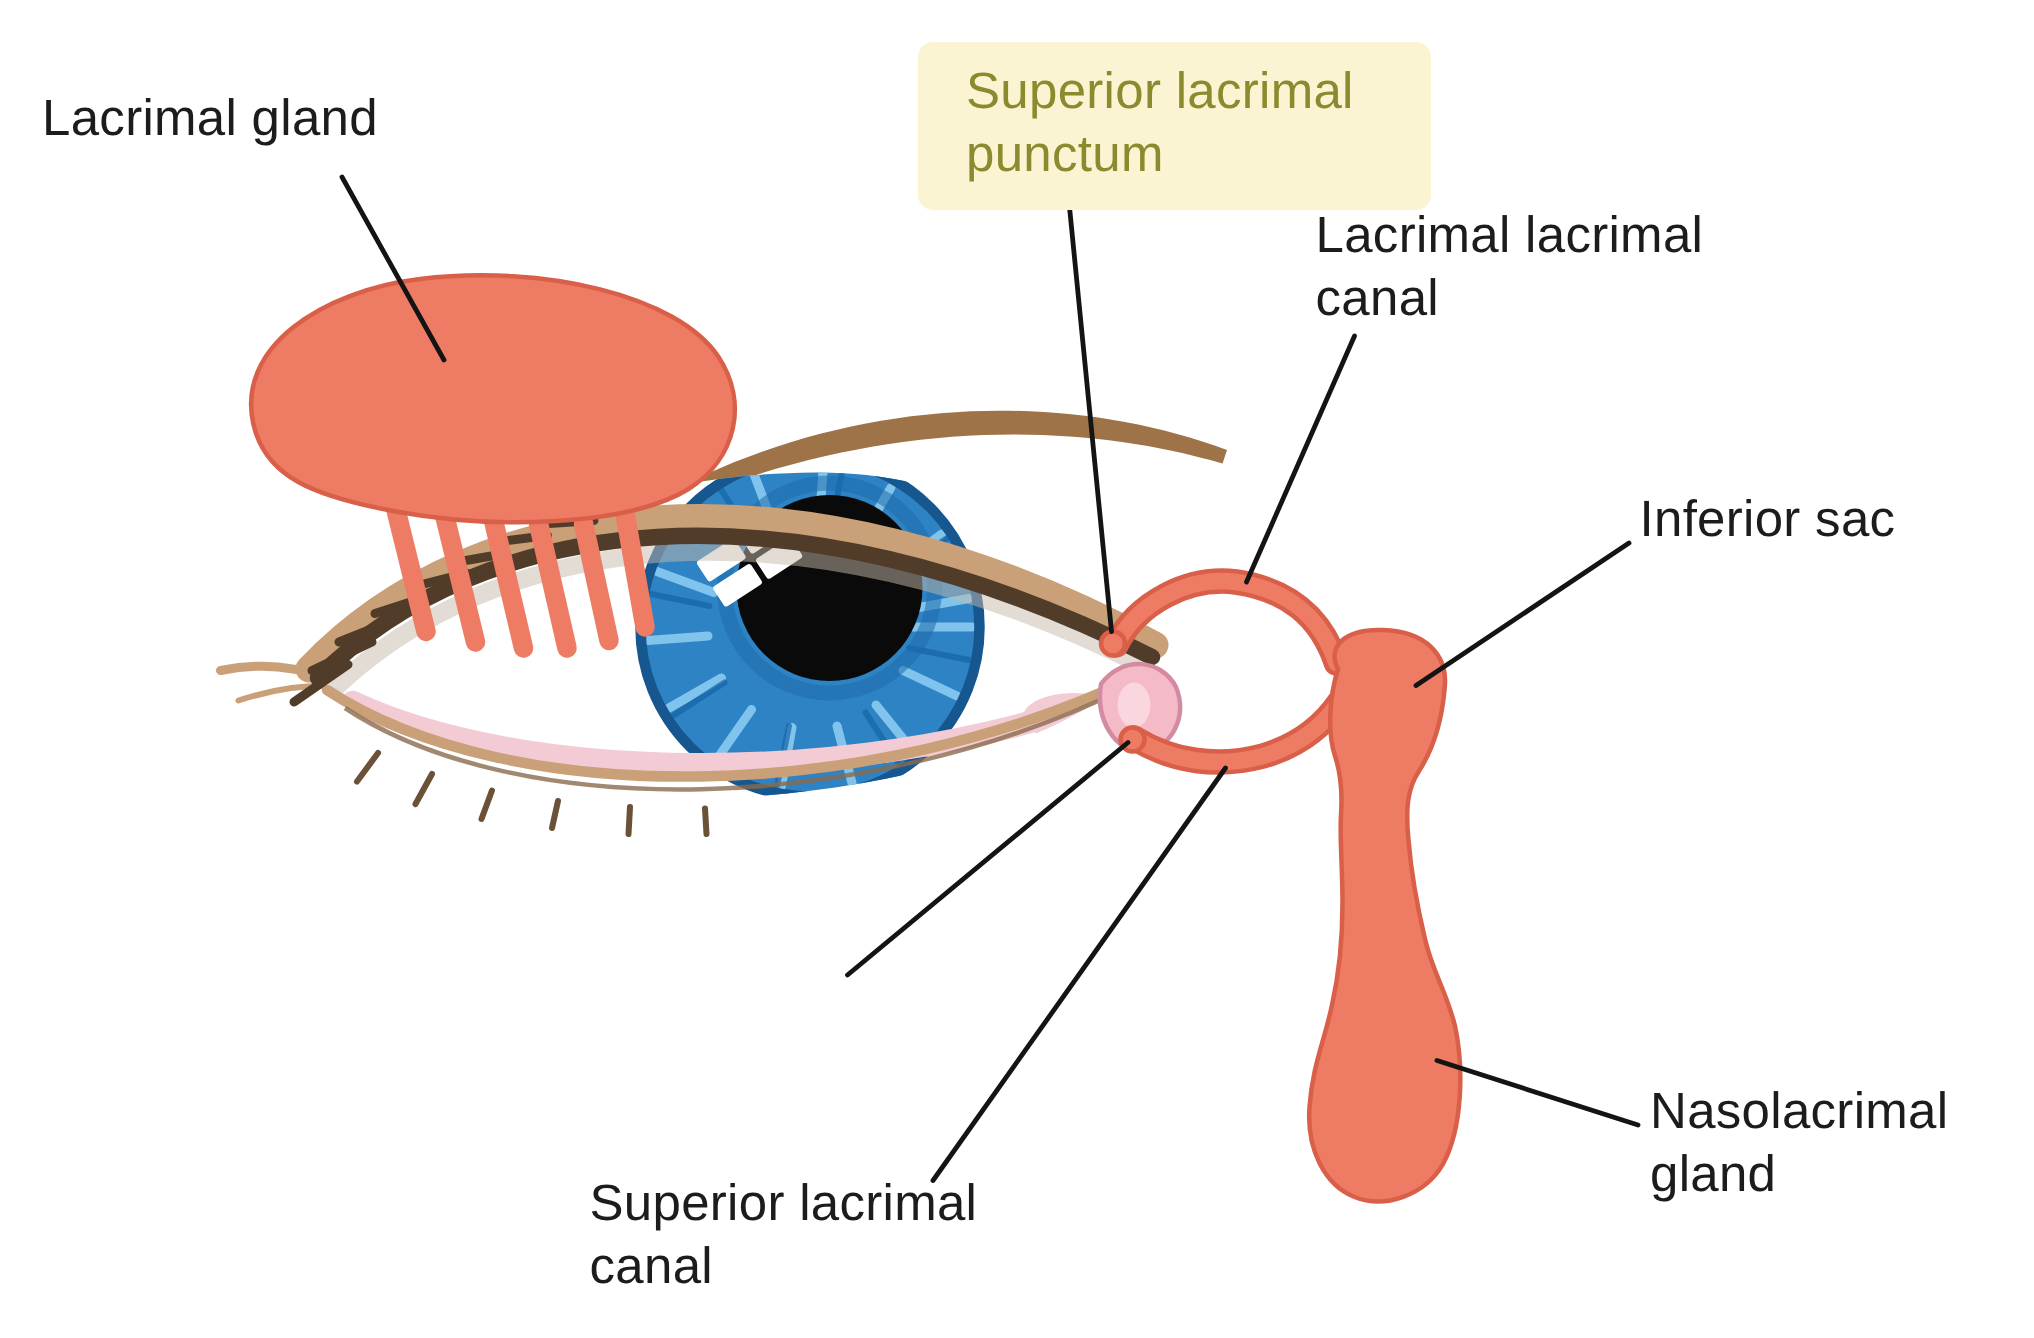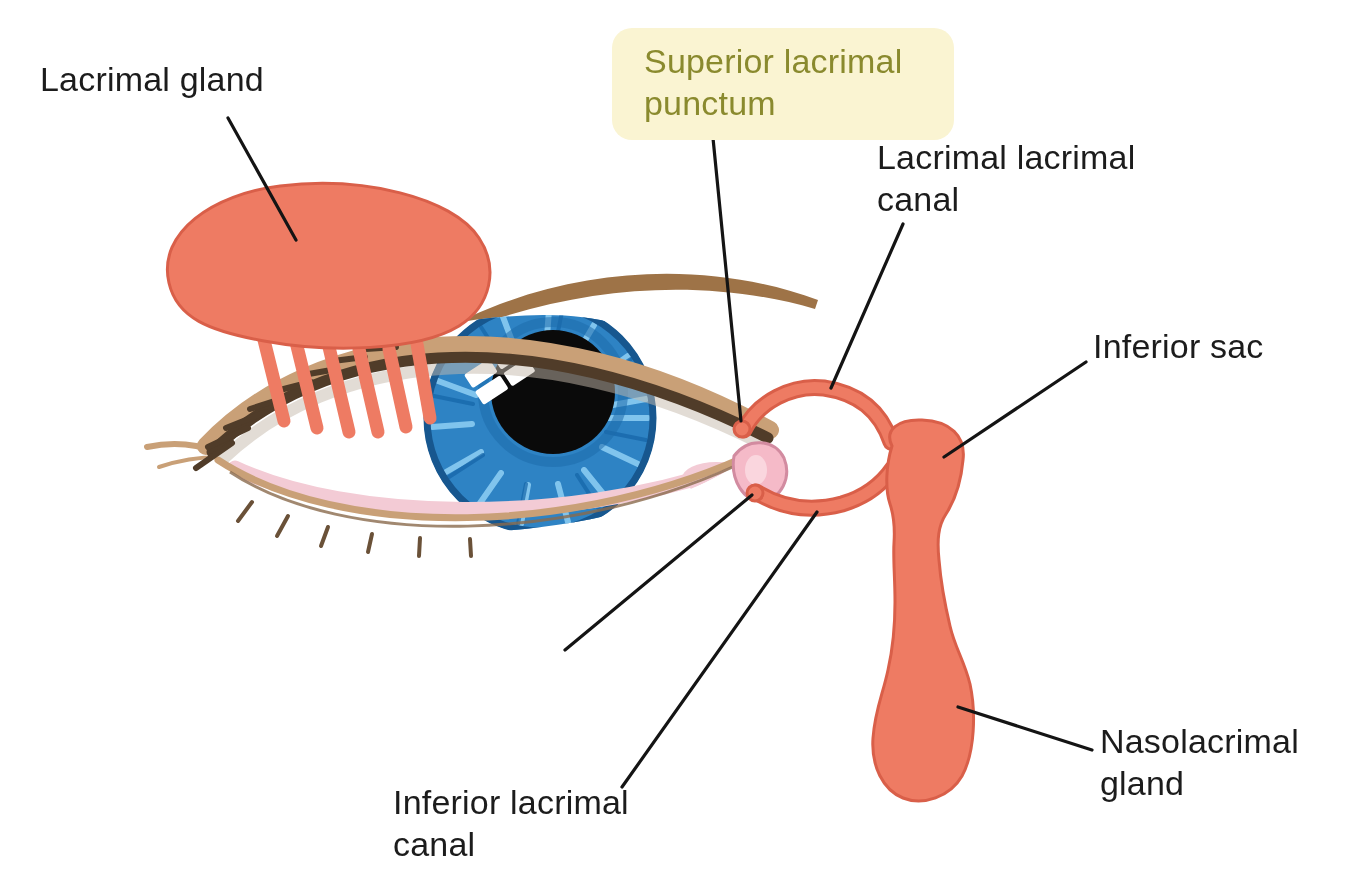--- a/index.html
+++ b/index.html
@@ -8,21 +8,21 @@
     font-family:"Liberation Sans",sans-serif;overflow:hidden;
   }
   .stage svg{position:absolute;left:0;top:0;}
   .label{
     position:absolute;font-size:34px;line-height:1.24;color:var(--label-text,#1c1c1c);
     letter-spacing:.2px;
   }
   .label.boxed{
     background:var(--highlight-box-bg,#faf4d2);
     color:var(--highlight-text,#8a8a2e);
-    border-radius:20px;
+    border-radius:10px;
     padding:12px 32px 16px 32px;
   }
   
   .salmon{fill:var(--structure-salmon,#ee7b63);stroke:var(--structure-outline,#d95f49);stroke-width:3;}
   .duct{stroke:var(--structure-salmon,#ee7b63);stroke-width:13;stroke-linecap:round;fill:none;}
   .tube-outer{stroke:var(--structure-outline,#d95f49);stroke-width:17;fill:none;stroke-linecap:round;}
   .tube-inner{stroke:var(--structure-salmon,#ee7b63);stroke-width:11;fill:none;stroke-linecap:round;}
   .leader{stroke:var(--leader-line,#111);stroke-width:3.2;stroke-linecap:round;fill:none;}
   .sclera{fill:#ffffff;}
   .tan{stroke:var(--skin-tan,#c9a077);fill:none;stroke-linecap:round;}
@@ -181,28 +181,28 @@
       <line class="leader" x1="228" y1="118" x2="296" y2="240"></line>
       <line class="leader" x1="712" y1="128" x2="741" y2="421"></line>
       <line class="leader" x1="903" y1="224" x2="831" y2="388"></line>
       <line class="leader" x1="1086" y1="362" x2="944" y2="457"></line>
       <line class="leader" x1="1092" y1="750" x2="958" y2="707"></line>
       <line class="leader" x1="565" y1="650" x2="752" y2="495"></line>
       <line class="leader" x1="622" y1="787" x2="817" y2="512"></line>
     </g>
   </svg>
 
-  <div class="label" style="left:40px;top:58px">Lacrimal gland</div>
+  <div class="label" style="left:28px;top:58px">Lacrimal gland</div>
 
   <div class="label boxed" style="left:612px;top:28px;width:278px">
     <span>Superior lacrimal punctum</span>
   </div>
 
   <div class="label" style="left:877px;top:136px;width:300px">Lacrimal lacrimal canal</div>
 
   <div class="label" style="left:1093px;top:325px;width:260px">Inferior sac</div>
 
   <div class="label" style="left:1100px;top:720px;width:235px">Nasolacrimal gland</div>
 
 
-  <div class="label" style="left:393px;top:781px;width:270px">Inferior lacrimal canal</div>
+  <div class="label" style="left:393px;top:781px;width:270px">Superior lacrimal canal</div>
 
 </div>
 
 </body></html>

